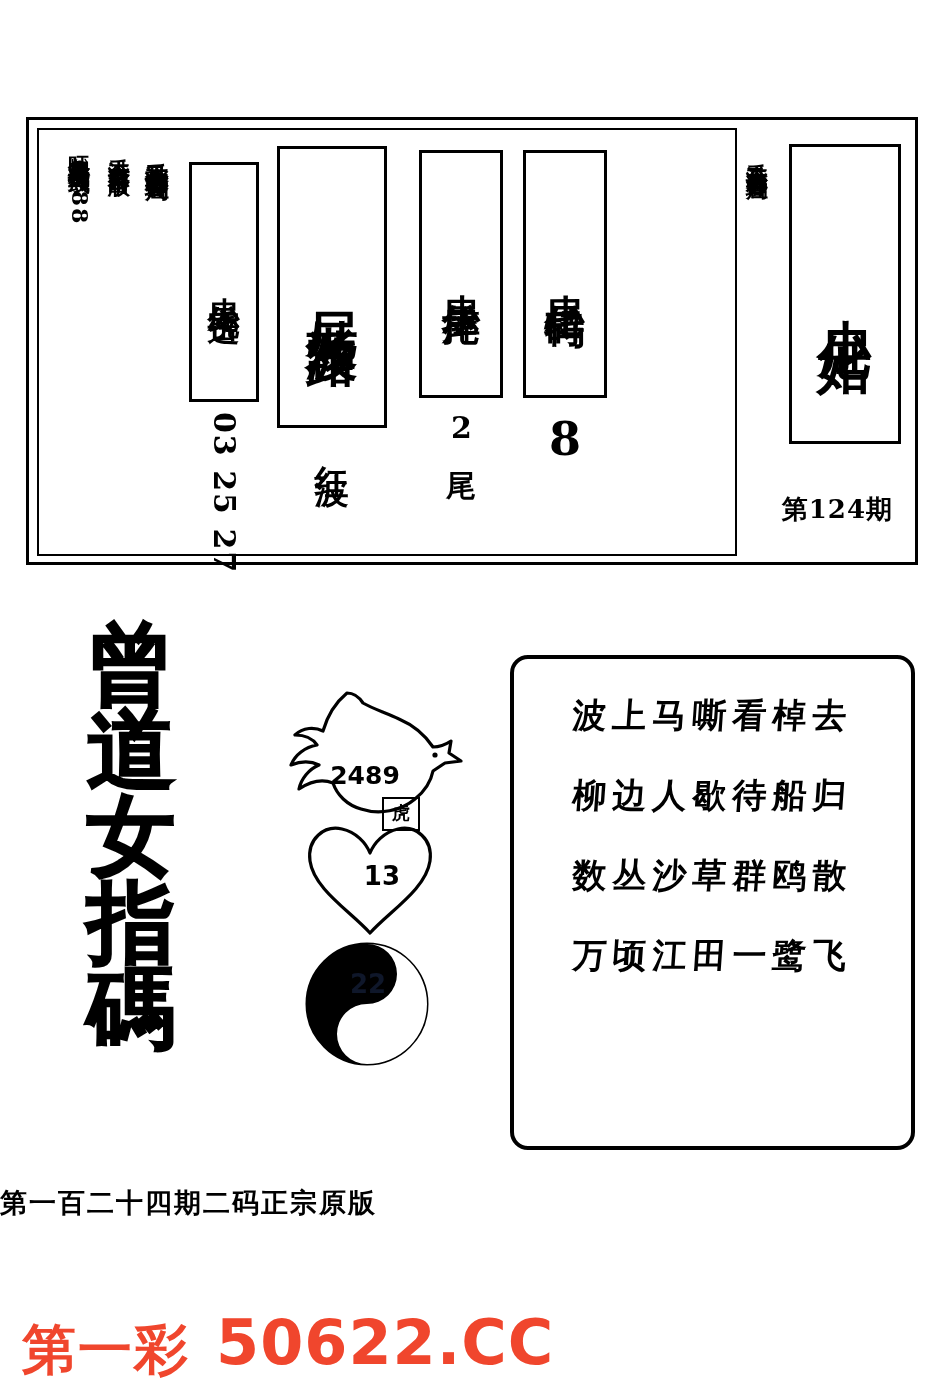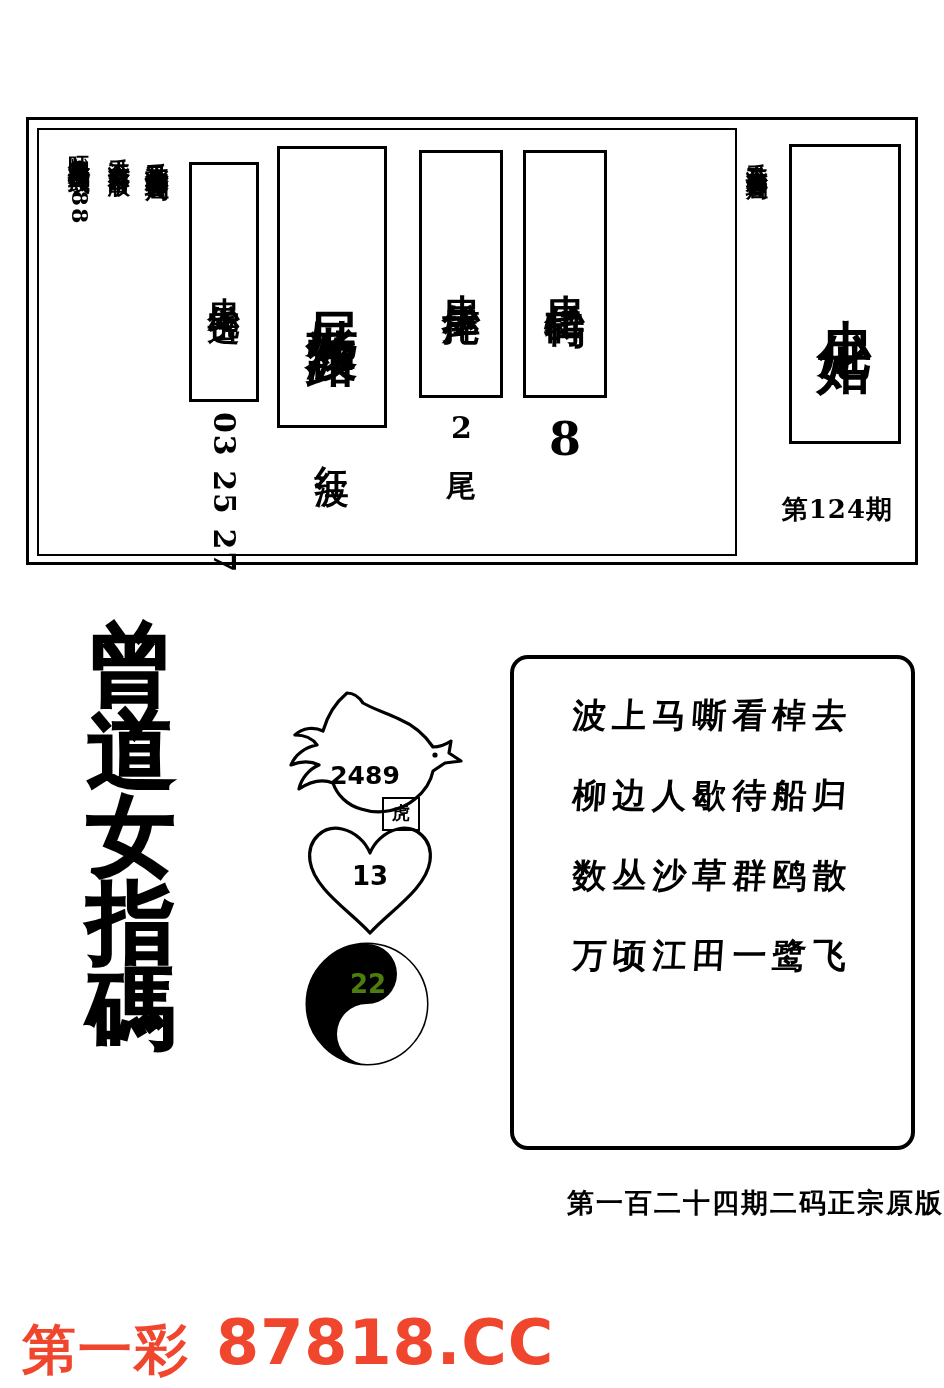--- a/index.html
+++ b/index.html
@@ -176,22 +176,22 @@
     top: 128px;
     width: 34px;
     height: 30px;
     border: 2px solid #000;
     font-size: 18px;
     font-weight: bold;
     text-align: center;
     line-height: 28px;
     font-family: "DejaVu Serif", serif;
   }
-  #heart-num { left: 70px; top: 192px; width: 60px; font-size: 26px; }
-  #taiji-num { left: 68px; top: 300px; width: 60px; font-size: 26px; color: #4d7c0f; }
+  #heart-num { left: 70px; top: 192px; width: 60px; font-size: 26px; text-align: right; }
+  #taiji-num { left: 68px; top: 300px; width: 60px; font-size: 26px; color: #0f172a; }
 
   
   #poem-box {
     position: absolute;
     left: 510px;
     top: 655px;
     width: 405px;
     height: 495px;
     border: 4px solid #000;
     border-radius: 18px;
@@ -207,21 +207,21 @@
     margin-bottom: 34px;
     white-space: nowrap;
     transform: skewX(-4deg);
   }
 
   #caption {
     position: absolute;
     left: 0;
     top: 1185px;
     width: 944px;
-    text-align: right;
+    text-align: left;
     font-family: "DejaVu Serif", serif;
     font-weight: bold;
     font-size: 27px;
     letter-spacing: 2px;
   }
 
   
   #footer {
     position: absolute;
     left: 0;
@@ -344,14 +344,14 @@
   <div class="poem-line">波上马嘶看棹去</div>
   <div class="poem-line">柳边人歇待船归</div>
   <div class="poem-line">数丛沙草群鸥散</div>
   <div class="poem-line">万顷江田一鹭飞</div>
 </div>
 
 <div id="caption">第一百二十四期二码正宗原版</div>
 
 <div id="footer">
   <div id="footer-brand">第一彩</div>
-  <div id="footer-url">87818.CC</div>
+  <div id="footer-url">50622.CC</div>
 </div>
 
 </body></html>

